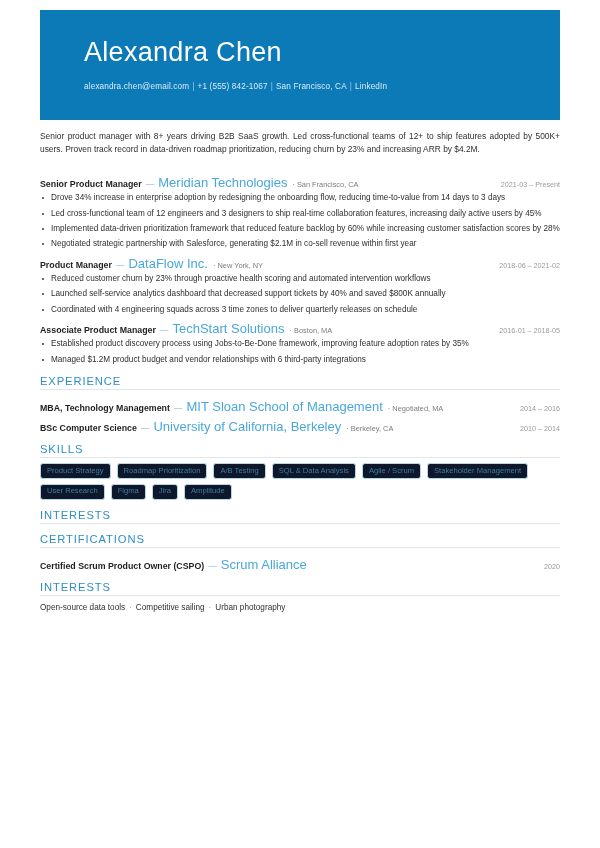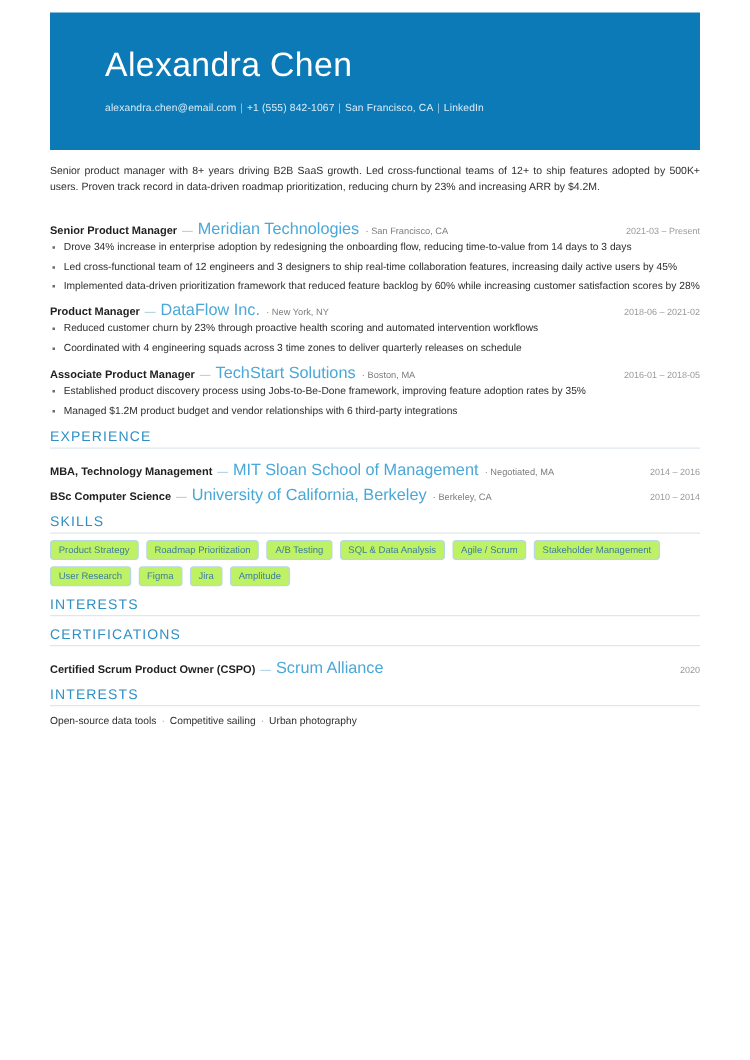--- a/index.html
+++ b/index.html
@@ -150,21 +150,21 @@
 
   
   .pills {
     display: flex;
     flex-wrap: wrap;
     gap: 5px 6px;
     padding-top: 5px;
   }
   .pill {
     border: 1px solid #b7d6e8;
-    background: #bef264;
+    background: #0f172a;
     border-radius: 3px;
     color: #3d7ea0;
     font-size: 7.6px;
     padding: 2.5px 6px;
     white-space: nowrap;
     line-height: 1.15;
     text-align: right;
   }
 
   
@@ -202,35 +202,37 @@
               <span class="dash">—</span>
               <span class="org">Meridian Technologies</span>
               <span class="loc">San Francisco, CA</span>
             </div>
             <span class="dates">2021-03 – Present</span>
           </div>
           <ul class="bullets">
             <li>Drove 34% increase in enterprise adoption by redesigning the onboarding flow, reducing time-to-value from 14 days to 3 days</li>
             <li>Led cross-functional team of 12 engineers and 3 designers to ship real-time collaboration features, increasing daily active users by 45%</li>
             <li>Implemented data-driven prioritization framework that reduced feature backlog by 60% while increasing customer satisfaction scores by 28%</li>
+            <li>Negotiated strategic partnership with Salesforce, generating $2.1M in co-sell revenue within first year</li>
           </ul>
         </div>
 
         <div class="entry">
           <div class="entry-head">
             <div class="entry-head-left">
               <span class="role">Product Manager</span>
               <span class="dash">—</span>
               <span class="org">DataFlow Inc.</span>
               <span class="loc">New York, NY</span>
             </div>
             <span class="dates">2018-06 – 2021-02</span>
           </div>
           <ul class="bullets">
             <li>Reduced customer churn by 23% through proactive health scoring and automated intervention workflows</li>
+            <li>Launched self-service analytics dashboard that decreased support tickets by 40% and saved $800K annually</li>
             <li>Coordinated with 4 engineering squads across 3 time zones to deliver quarterly releases on schedule</li>
           </ul>
         </div>
 
         <div class="entry">
           <div class="entry-head">
             <div class="entry-head-left">
               <span class="role">Associate Product Manager</span>
               <span class="dash">—</span>
               <span class="org">TechStart Solutions</span>

